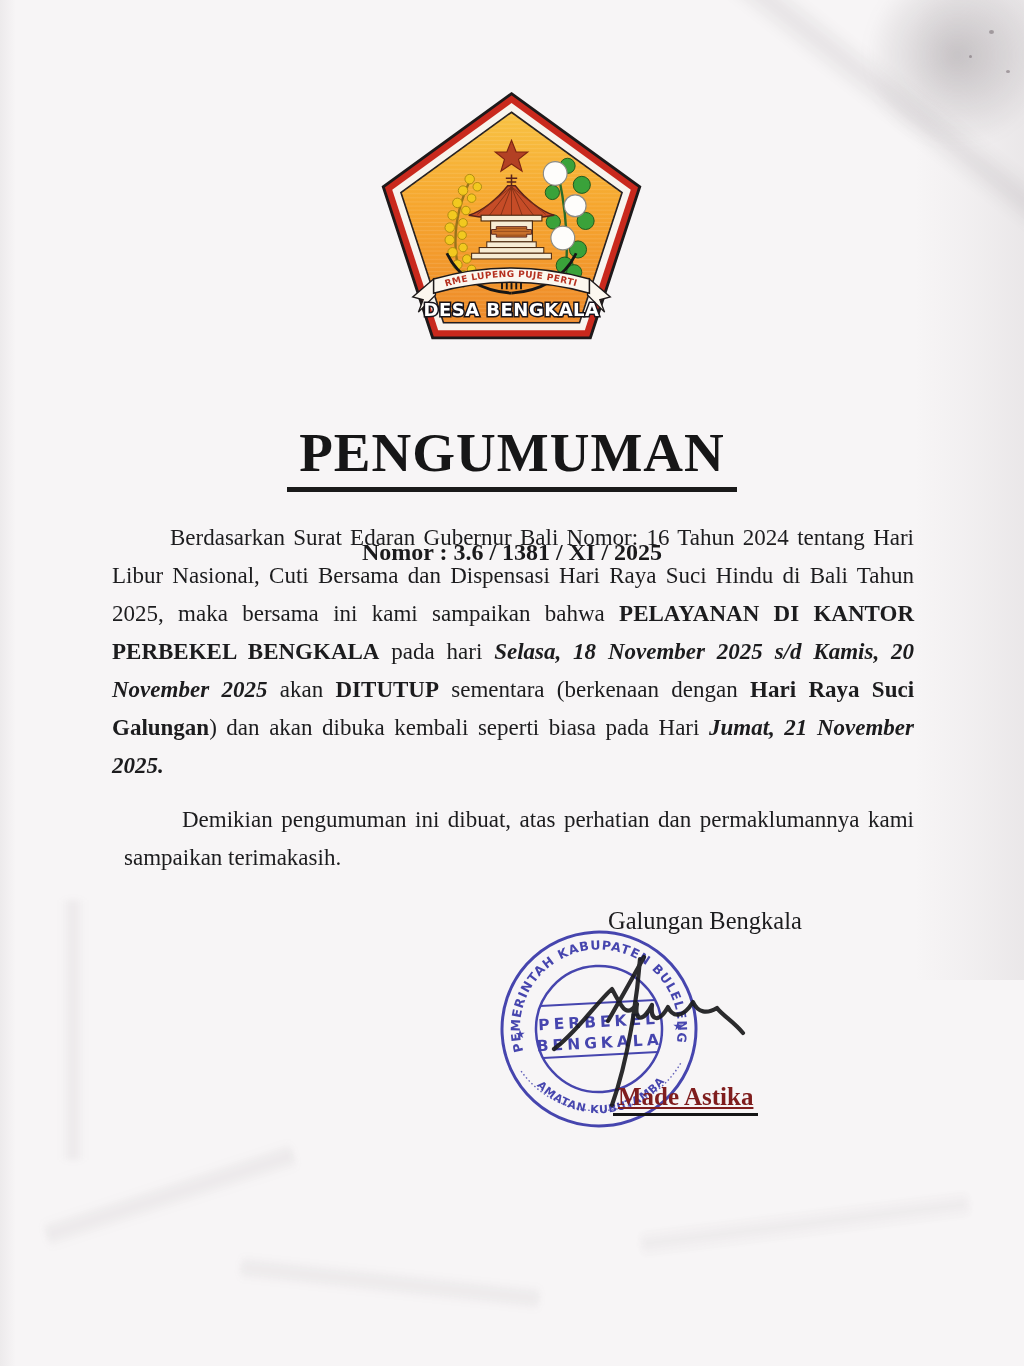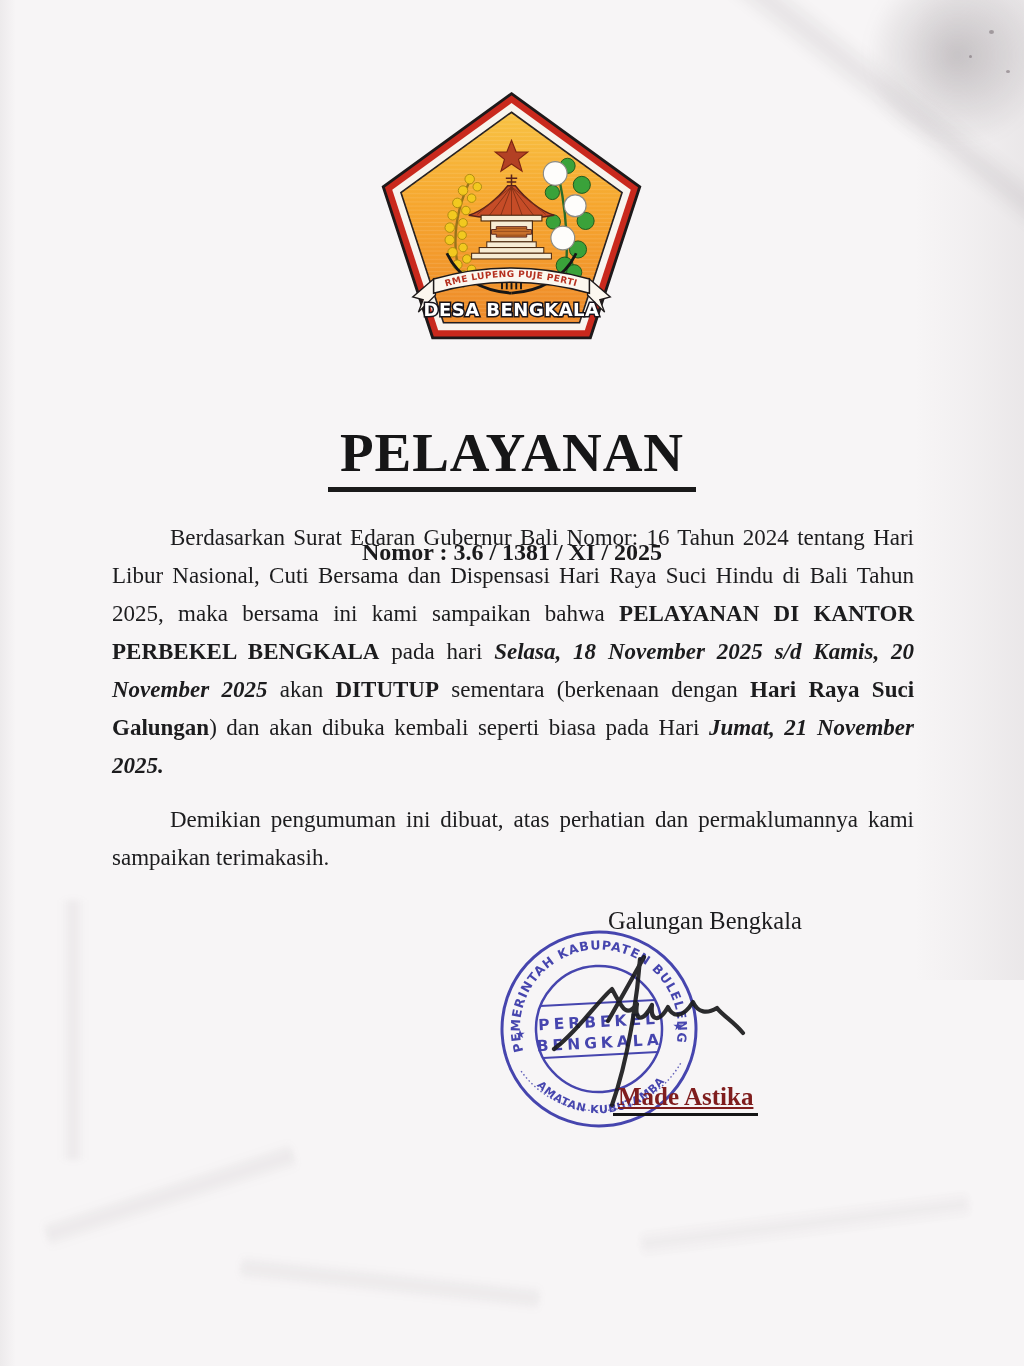--- a/index.html
+++ b/index.html
@@ -23,21 +23,21 @@
 
   .emblem{position:absolute;left:369px;top:86px;width:285px;height:268px;}
 
   .title-wrap{position:absolute;top:388px;left:0;width:100%;text-align:center;}
   .title{display:inline-block;font-size:55px;font-weight:bold;letter-spacing:1px;line-height:1;
          padding:0 12px 7px;border-bottom:5px solid #1a1a1a;color:#161617;}
   .nomor{margin-top:10px;font-size:24px;font-weight:bold;color:#1a1a1c;}
 
   .bodytext{position:absolute;left:112px;top:519px;width:802px;font-size:23px;line-height:38px;text-align:justify;}
   .para{margin:0;text-indent:58px;}
-  .para + .para{margin-top:16px;}
+  .para + .para{margin-top:16px;margin-left:12px;}
 
   .signoff{position:absolute;left:608px;top:903px;font-size:24.5px;line-height:35px;}
 
   .stamp-svg{position:absolute;left:497px;top:927px;opacity:.9;mix-blend-mode:multiply;transform:rotate(-3deg);}
   .sig-svg{position:absolute;left:540px;top:945px;}
   .signer-name{position:absolute;left:613px;top:1083px;font-size:25px;font-weight:bold;
                border-bottom:3px solid #151515;padding:0 5px 2px;color:#7f1d1d;text-decoration:underline;}
 </style>
 </head>
 <body>
@@ -159,21 +159,21 @@
         <text font-family="DejaVu Sans, sans-serif" font-size="9.5" font-weight="bold" fill="#b5301f" letter-spacing="0.4">
           <textPath href="#mottoPath" startOffset="50%" text-anchor="middle">TARME LUPENG PUJE PERTIWI</textPath>
         </text>
       </g>
 
       <text x="150" y="242" text-anchor="middle" font-family="DejaVu Sans, sans-serif" font-weight="bold" font-size="19" letter-spacing="0.5" fill="#ffffff" stroke="#17141c" stroke-width="3.2" paint-order="stroke">DESA BENGKALA</text>
     </svg>
   </div>
 
   <div class="title-wrap">
-    <h1 class="title">PELAYANAN</h1>
+    <h1 class="title">PENGUMUMAN</h1>
     <div class="nomor">Nomor : 3.6 / 1381 / XI / 2025</div>
   </div>
 
   <div class="bodytext">
     <p class="para"><span>Berdasarkan Surat Edaran Gubernur Bali Nomor: 16 Tahun 2024 tentang Hari Libur Nasional, Cuti Bersama dan Dispensasi Hari Raya Suci Hindu di Bali Tahun 2025, maka bersama ini kami sampaikan bahwa </span><span style="font-weight: bold;">PELAYANAN DI KANTOR PERBEKEL BENGKALA</span><span> pada hari </span><span style="font-weight: bold; font-style: italic;">Selasa, 18 November 2025 s/d Kamis, 20 November 2025</span><span> akan </span><span style="font-weight: bold;">DITUTUP</span><span> sementara (berkenaan dengan </span><span style="font-weight: bold;">Hari Raya Suci Galungan</span><span>) dan akan dibuka kembali seperti biasa pada Hari </span><span style="font-weight: bold; font-style: italic;">Jumat, 21 November 2025.</span></p>
     <p class="para">Demikian pengumuman ini dibuat, atas perhatian dan permaklumannya kami sampaikan terimakasih.</p>
   </div>
 
   <div class="signoff">
     <div>Galungan Bengkala</div>

